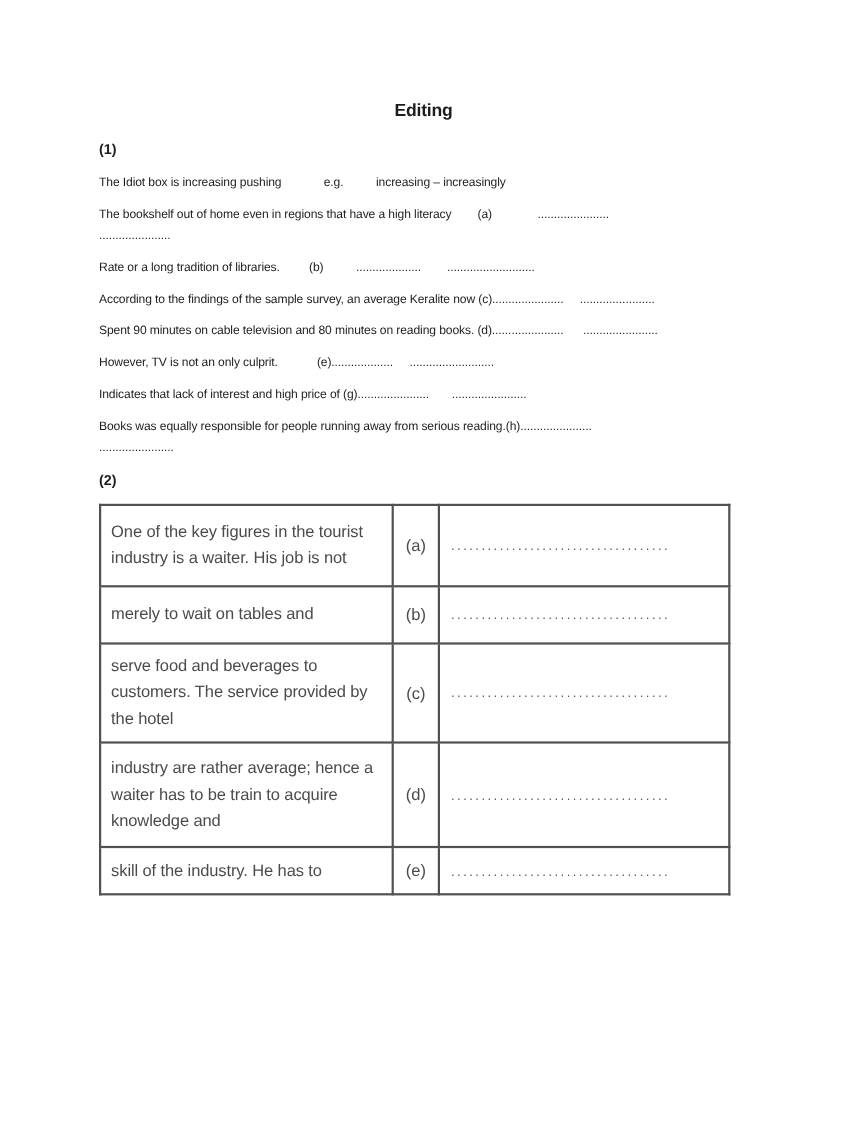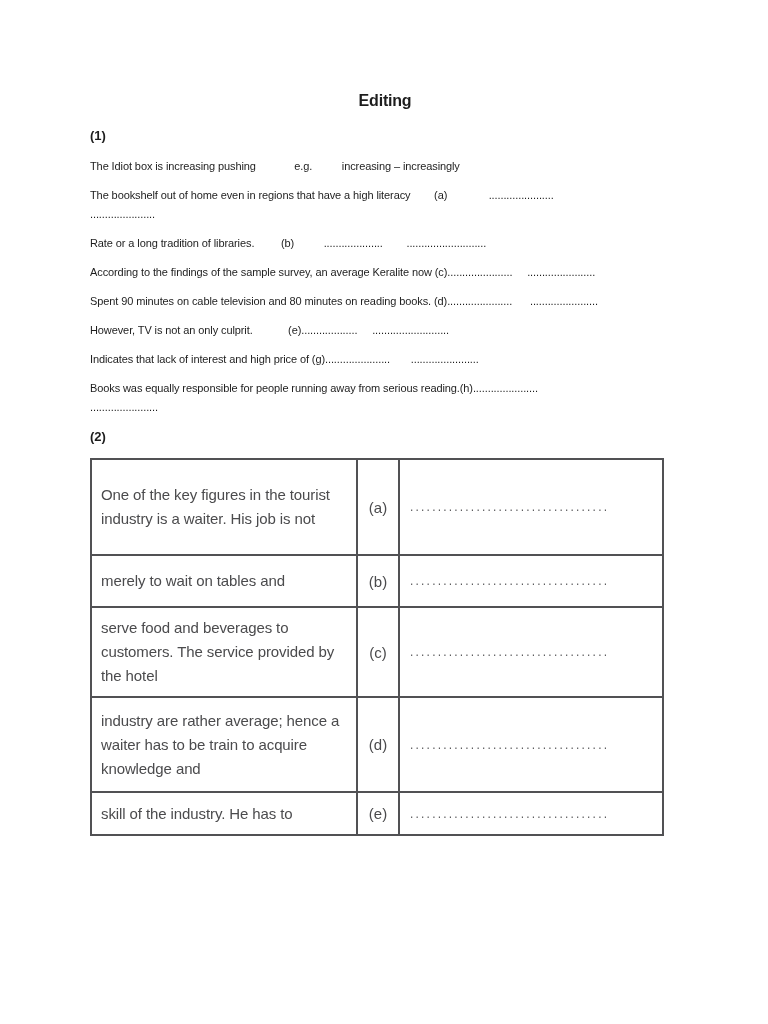--- a/index.html
+++ b/index.html
@@ -48,21 +48,21 @@
     table-layout: fixed;
     width: 572px;
     margin-top: 4px;
     color: #4b4b4d;
   }
   .ex2-table td {
     border: 2px solid #515154;
     vertical-align: middle;
     box-sizing: border-box;
   }
-  .ex2-table tr.r1 { height: 96px; }
+  .ex2-table tr.r1 { height: 74px; }
   .ex2-table tr.r2 { height: 52px; }
   .ex2-table tr.r3 { height: 84px; }
   .ex2-table tr.r4 { height: 95px; }
   .ex2-table tr.r5 { height: 43px; }
   .passage-cell {
     width: 266px;
     padding: 8px 9px;
     font-size: 15px;
     line-height: 24px;
     letter-spacing: -0.1px;

